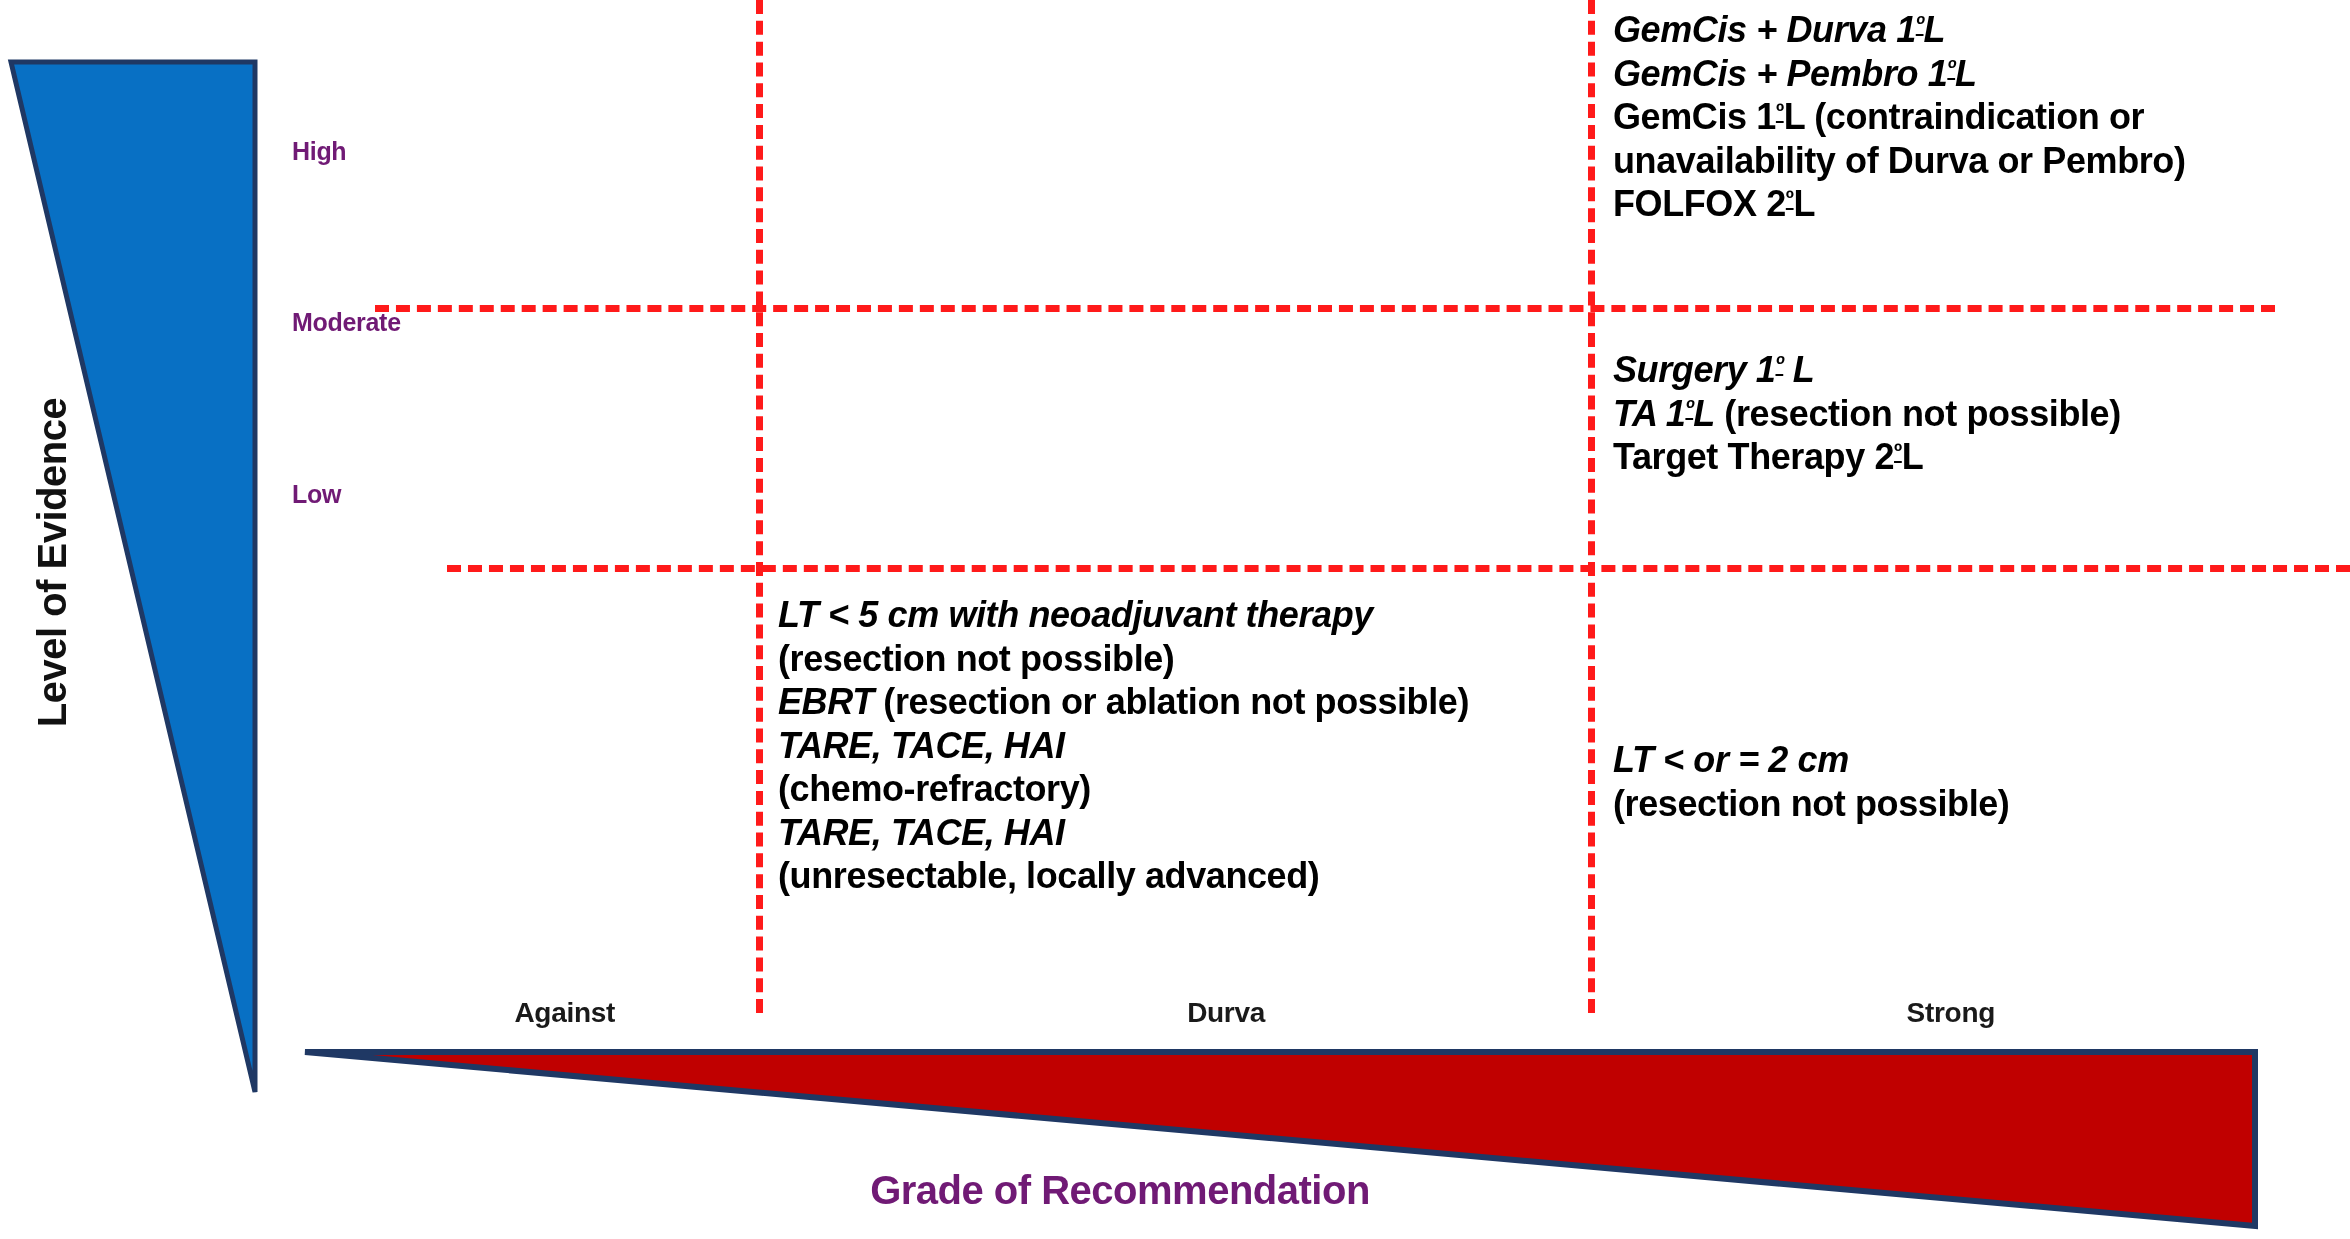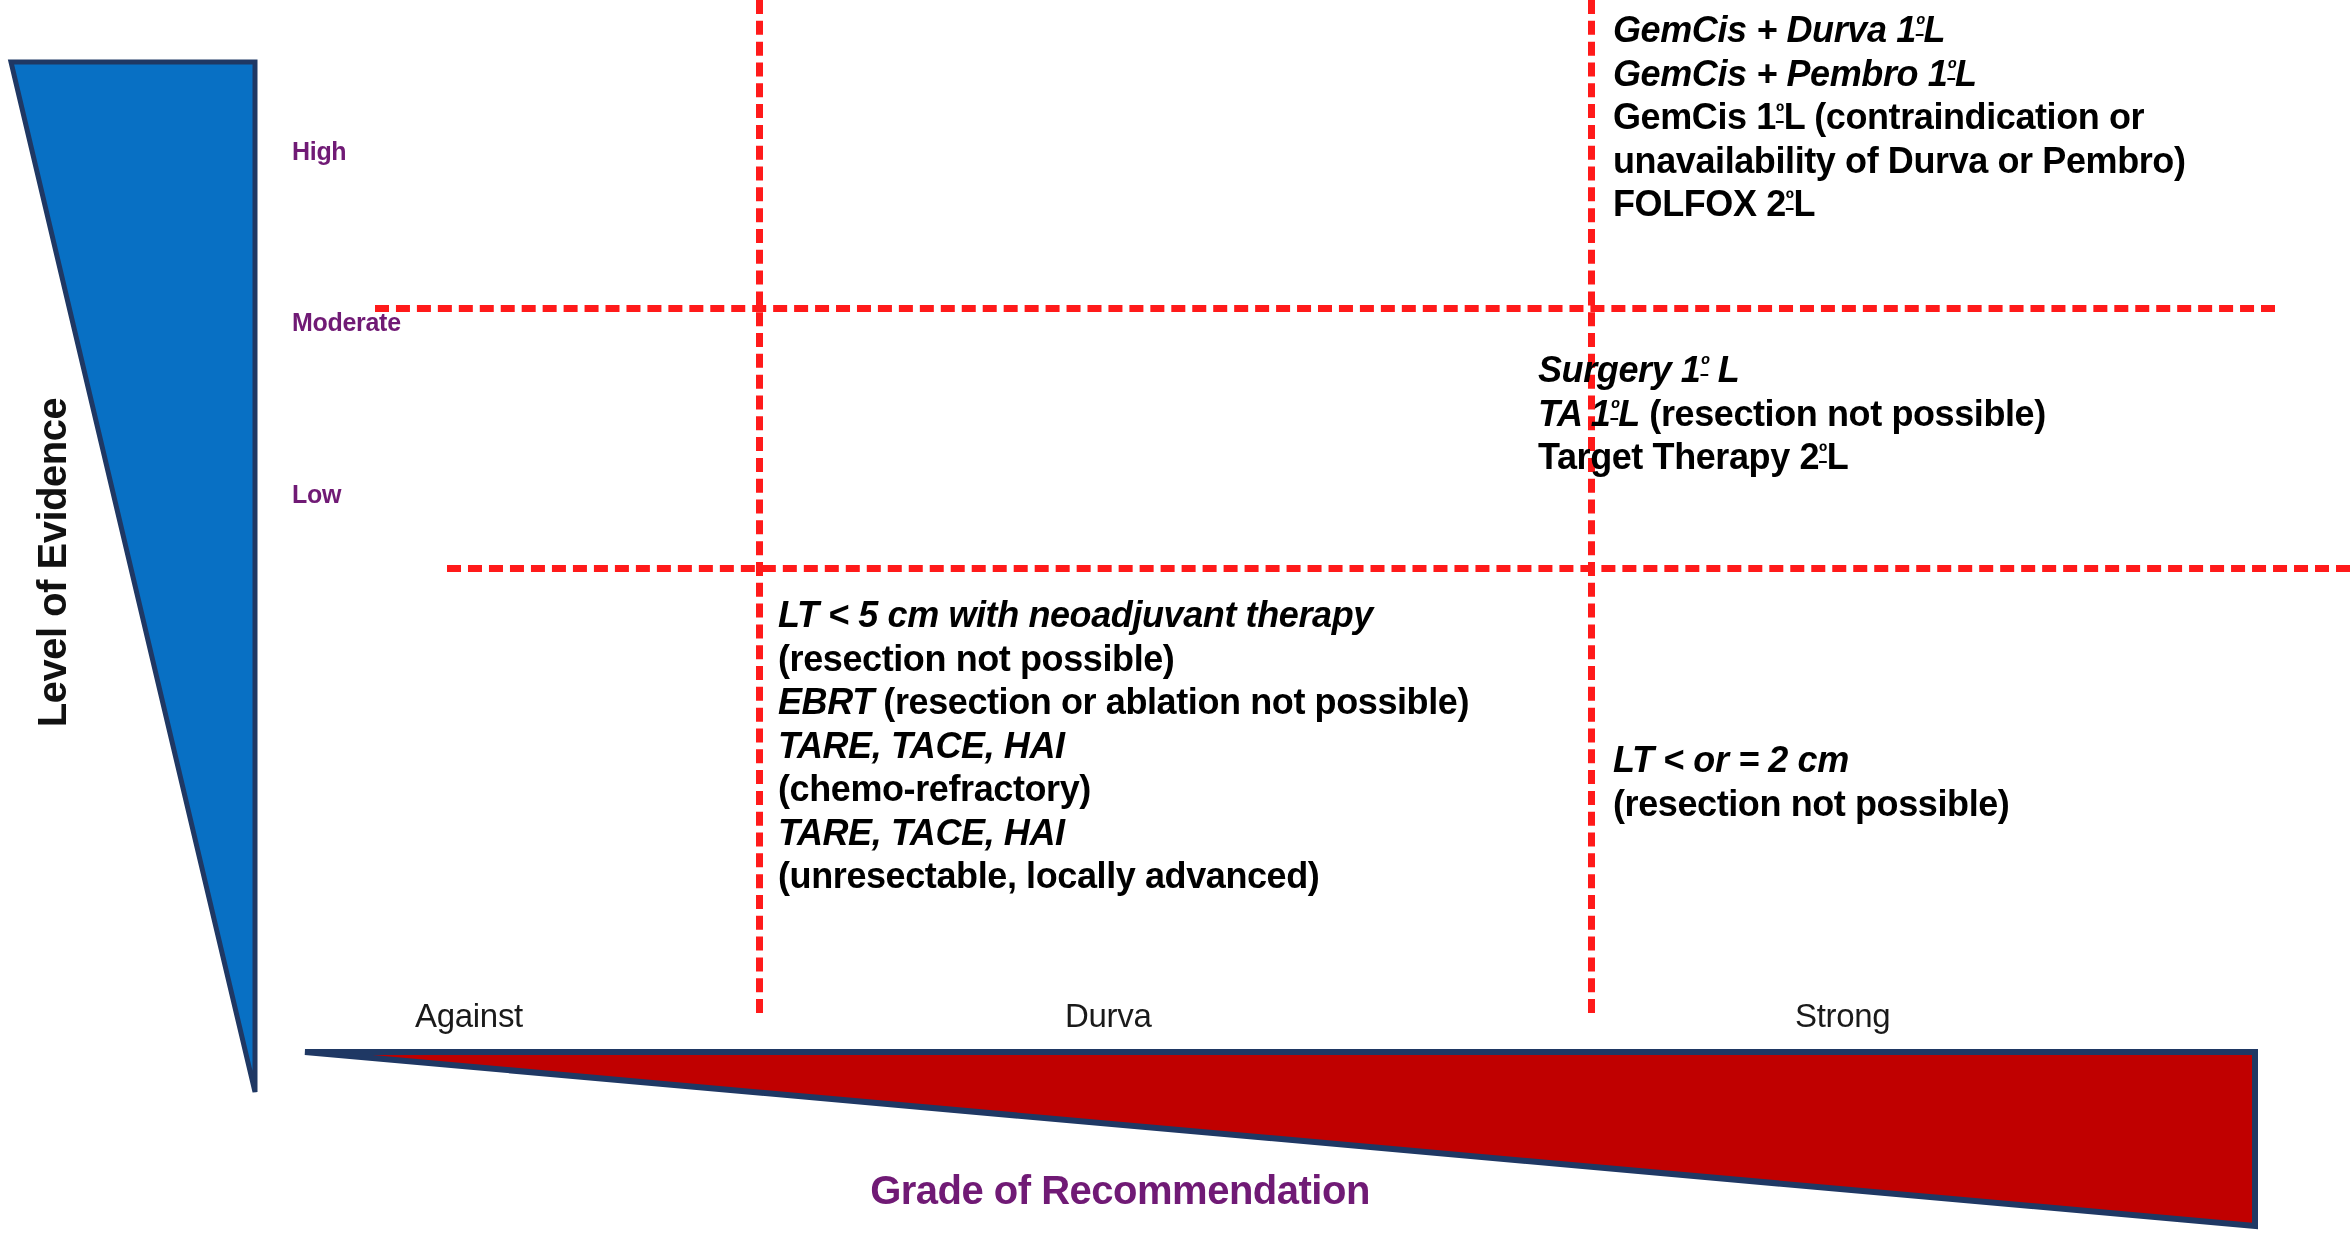--- a/index.html
+++ b/index.html
@@ -47,25 +47,25 @@
   .tick-y {
     position: absolute;
     font-size: 25px;
     font-weight: 700;
     color: #701a75;
     white-space: nowrap;
     letter-spacing: -0.3px;
   }
   .tick-x {
     position: absolute;
-    font-size: 33px;
-    font-weight: 400;
+    font-size: 28px;
+    font-weight: 700;
     color: #1a1a1a;
     white-space: nowrap;
-    text-align: left;
+    text-align: right;
     letter-spacing: -0.3px;
   }
 
   
   .dash-v {
     position: absolute;
     width: 0;
     border-left: 7px dashed #FF1A1A;
   }
   .dash-h {
@@ -125,21 +125,21 @@
   <div class="dash-h" style="left:447px; top:565px; width:1903px;"></div>
 
   <div class="cell" style="left:1613px; top:0px; width:730px;">
     <span class="ln"><span class="bi">GemCis + Durva 1<span class="ord">º</span>L</span><span class="bu"></span></span>
     <span class="ln"><span class="bi">GemCis + Pembro 1<span class="ord">º</span>L</span><span class="bu"></span></span>
     <span class="ln"><span class="bu">GemCis 1<span class="ord">º</span>L (contraindication or</span></span>
     <span class="ln"><span class="bu">unavailability of Durva or Pembro)</span></span>
     <span class="ln"><span class="bu">FOLFOX 2<span class="ord">º</span>L</span></span>
   </div>
 
-  <div class="cell" style="left:1538px; top:340px; width:730px;">
+  <div class="cell" style="left:1613px; top:340px; width:730px;">
     <span class="ln"><span class="bi">Surgery 1<span class="ord">º</span> L</span></span>
     <span class="ln"><span class="bi">TA 1<span class="ord">º</span>L</span><span class="bu">  (resection not possible)</span></span>
     <span class="ln"><span class="bu">Target Therapy 2<span class="ord">º</span>L</span></span>
   </div>
 
   <div class="cell" style="left:778px; top:585px; width:820px;">
     <span class="ln"><span class="bi">LT &lt; 5 cm with neoadjuvant therapy</span></span>
     <span class="ln"><span class="bu">(resection not possible)</span></span>
     <span class="ln"><span class="bi">EBRT</span><span class="bu"> (resection or ablation not possible)</span></span>
     <span class="ln"><span class="bi">TARE, TACE, HAI</span></span>

